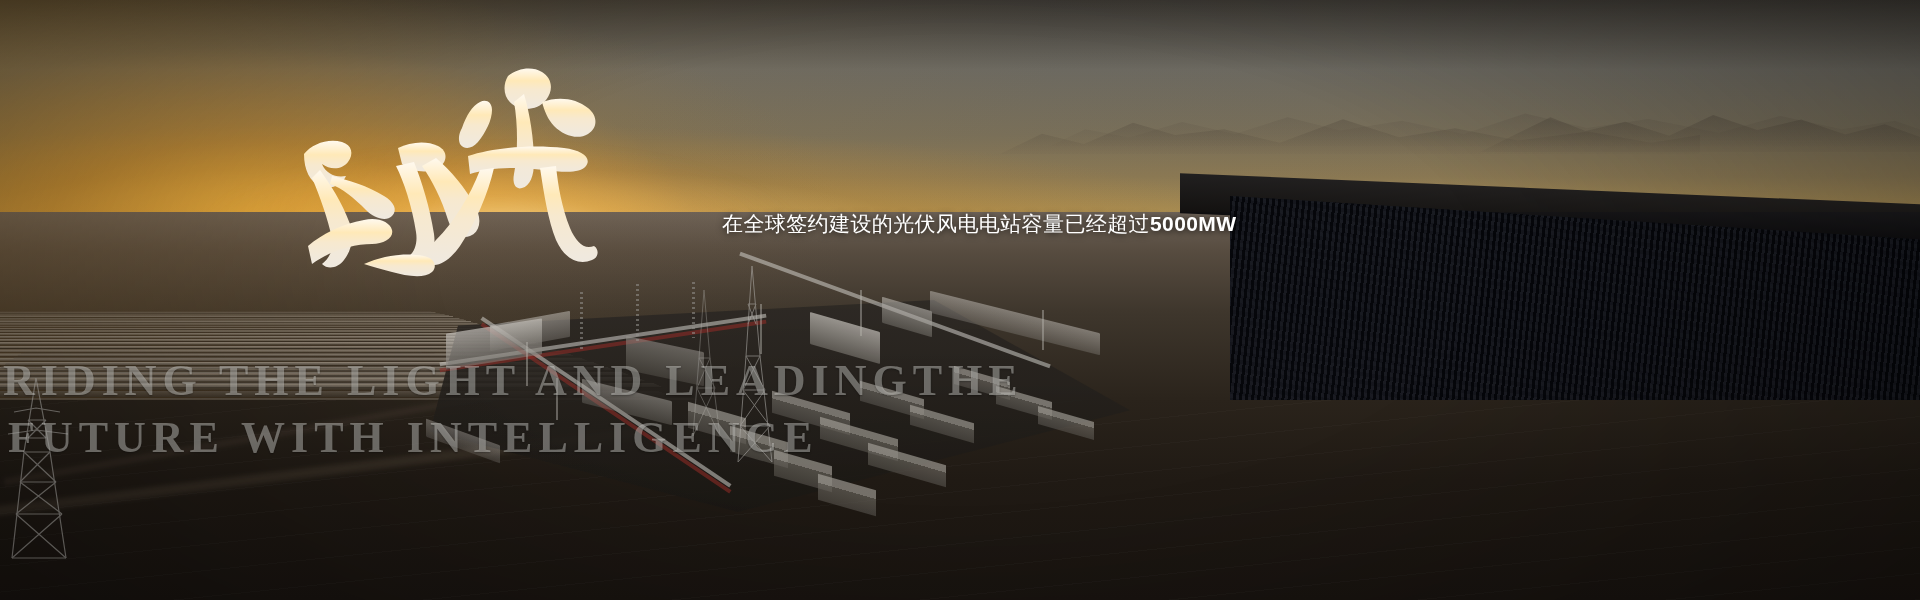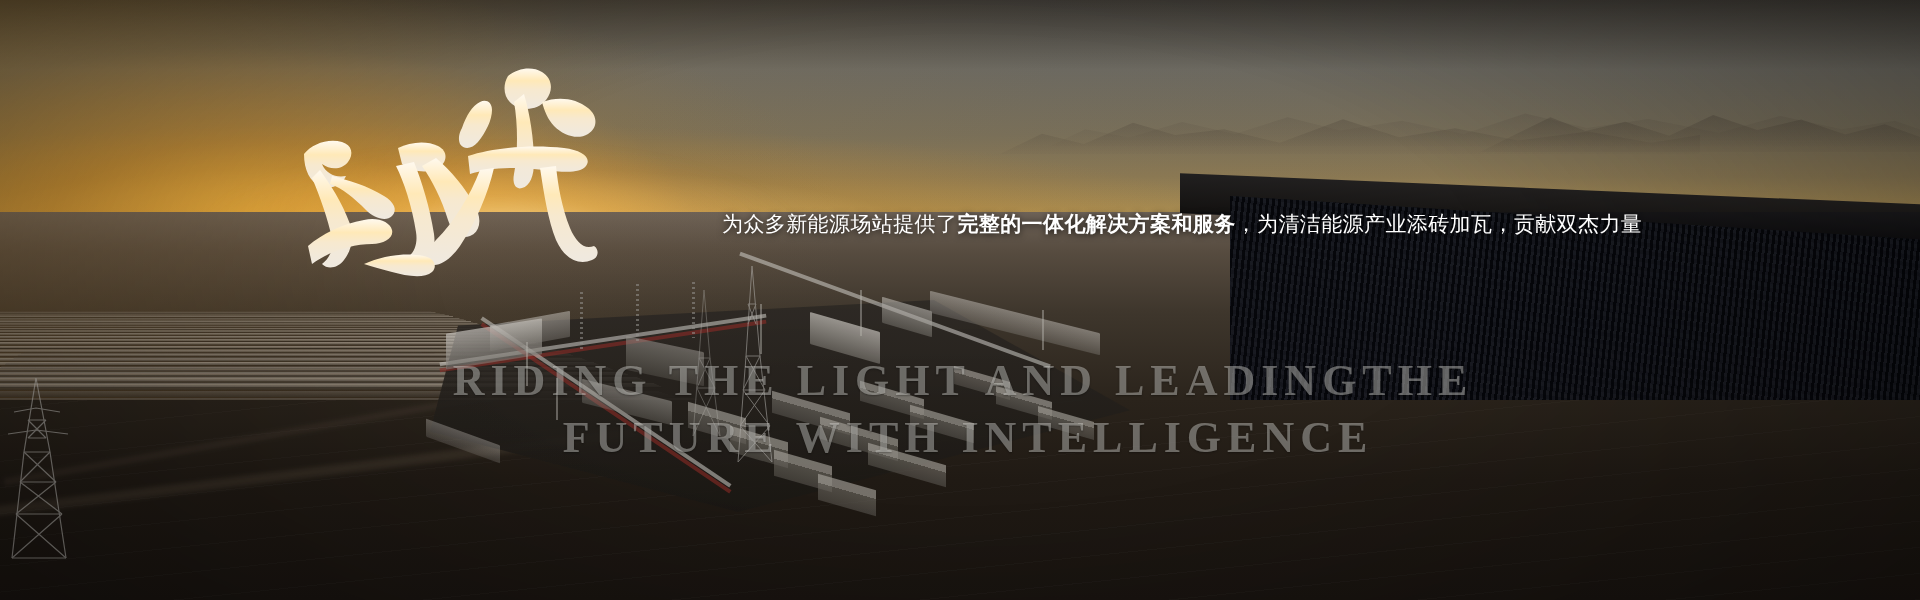--- a/index.html
+++ b/index.html
@@ -181,21 +181,21 @@
   .sub-line {
     font-size:21px; color:#ffffff; line-height:1.42;
     letter-spacing:0.4px; white-space:nowrap;
     text-shadow:0 1px 7px rgba(0,0,0,0.82);
   }
   .sub-line b { font-weight:700; }
 
   
   .english {
     position:absolute; left:0; top:352px; width:1920px;
-    text-align:center; pointer-events:none;
+    pointer-events:none;
   }
   .eng-line {
     font-family:"Liberation Serif", "DejaVu Serif", serif;
     font-size:44px; font-weight:700;
     letter-spacing:6px; line-height:1.30;
     color:rgba(232,232,228,0.40);
     text-shadow:0 1px 2px rgba(0,0,0,0.30);
     white-space:nowrap;
   }
   .eng-line.l1 { transform:translateX(3px); }
@@ -398,21 +398,21 @@
         <path d="M78 206 C96 198 118 194 138 198 C148 200 152 208 146 214 C138 221 120 218 106 214
                  C96 211 86 209 78 206 Z"></path>
       </g>
     </svg>
   </div>
 
   <div class="headline-block">
 
     <div class="sub-lines">
       <div class="sub-line">
-        <span>为众多新能源场站提供了</span><b>完整的一体化解决方案和服务</b><span>，为清洁能源产业添砖加瓦，贡献双杰力量</span>
+        <span>在全球签约建设的光伏风电电站容量已经超过</span><b>5000MW</b>
       </div>
     </div>
   </div>
 
   <div class="english">
     <div class="eng-line l1">RIDING THE LIGHT AND LEADINGTHE</div>
     <div class="eng-line l2">FUTURE WITH INTELLIGENCE</div>
   </div>
 
 </div>

